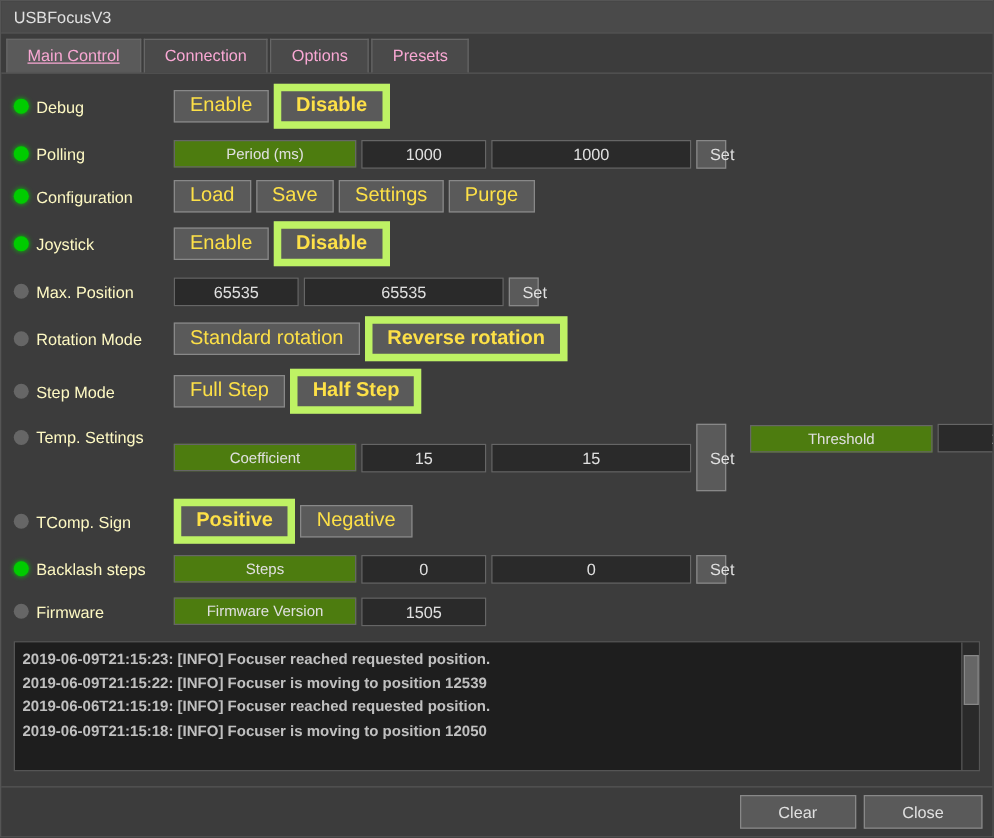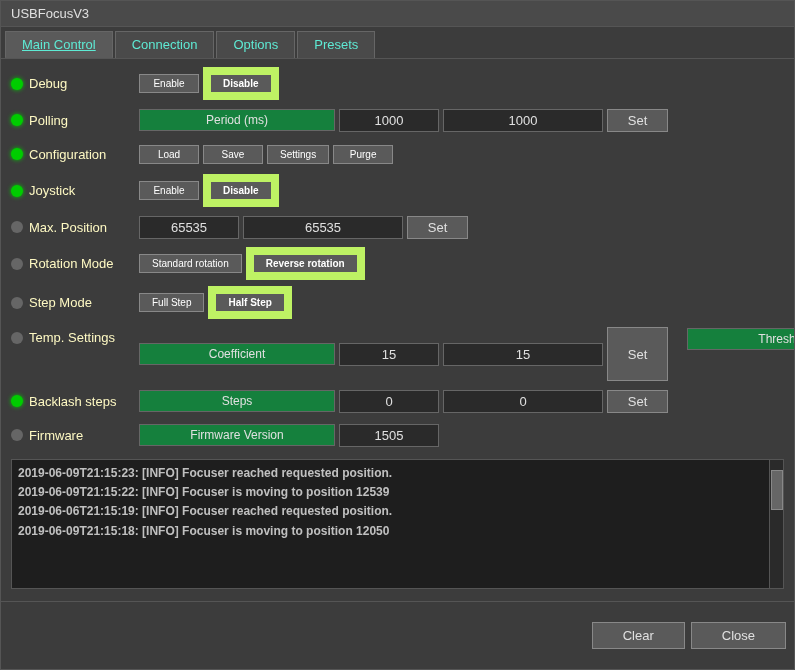--- a/index.html
+++ b/index.html
@@ -33,21 +33,21 @@
       border-bottom: 1px solid #555;
       padding: 4px 4px 0 4px;
       gap: 2px;
     }
     .tab {
       padding: 5px 16px;
       background: #4a4a4a;
       border: 1px solid #666;
       border-bottom: none;
       cursor: pointer;
-      color: #5eead4;
+      color: #f9a8d4;
       font-size: 13px;
     }
     .tab.active {
       background: #5a5a5a;
       border-bottom: 1px solid #5a5a5a;
       text-decoration: underline;
     }
     .main-content {
       flex: 1;
       padding: 8px 10px;
@@ -78,48 +78,48 @@
     .row-controls {
       display: flex;
       align-items: center;
       gap: 4px;
       flex: 1;
     }
     .btn {
       padding: 3px 12px;
       background: #5a5a5a;
       border: 1px solid #888;
-      color: #ffffff;
+      color: #fde047;
       cursor: pointer;
-      font-size: 10px;
+      font-size: 16px;
       min-width: 60px;
       text-align: center;
     }
     .btn-active, .btn.active {
       background: #5a5a5a;
-      border: 8px solid #bef264;
+      border: 6px solid #bef264;
       font-weight: bold;
     }
     .btn-set {
       padding: 3px 10px;
       background: #5a5a5a;
       border: 1px solid #888;
       color: #e0e0e0;
       cursor: pointer;
       font-size: 13px;
-      width: 61px;
+      width: 24px;
     }
     .field-label {
-      background: #15803d;
+      background: #4d7c0f;
       border: 1px solid #666;
       color: #e0e0e0;
       padding: 3px 8px;
       font-size: 12px;
       text-align: center;
-      width: 196px;
+      width: 146px;
     }
     .field-value {
       background: #2a2a2a;
       border: 1px solid #666;
       color: #e0e0e0;
       padding: 3px 6px;
       font-size: 13px;
       text-align: center;
       width: 100px;
     }
@@ -137,21 +137,21 @@
       align-items: center;
       gap: 4px;
     }
     .log-line {
       line-height: 1.6;
     }
     .bottom-bar {
       display: flex;
       justify-content: flex-end;
       gap: 6px;
-      padding: 20px 8px;
+      padding: 6px 8px;
       border-top: 1px solid #555;
     }
     .btn-bottom {
       padding: 5px 30px;
       background: #5a5a5a;
       border: 1px solid #888;
       color: #e0e0e0;
       cursor: pointer;
       font-size: 13px;
     }
@@ -292,20 +292,28 @@
           <button class="btn-set" style="height: 54px; align-self:stretch;">Set</button>
         </div>
         <div class="temp-row-inner">
           <span class="field-label">Threshold</span>
           <span class="field-value">10</span>
           <span class="field-value-wide">10</span>
         </div>
       </div>
     </div>
 
+    <div class="row">
+      <div class="led led-gray"></div>
+      <div class="row-label">TComp. Sign</div>
+      <div class="row-controls">
+        <button class="btn btn-active">Positive</button>
+        <button class="btn">Negative</button>
+      </div>
+    </div>
 
 
     <div class="row">
       <div class="led led-green"></div>
       <div class="row-label">Backlash steps</div>
       <div class="row-controls">
         <span class="field-label">Steps</span>
         <span class="field-value">0</span>
         <span class="field-value-wide">0</span>
         <button class="btn-set">Set</button>

